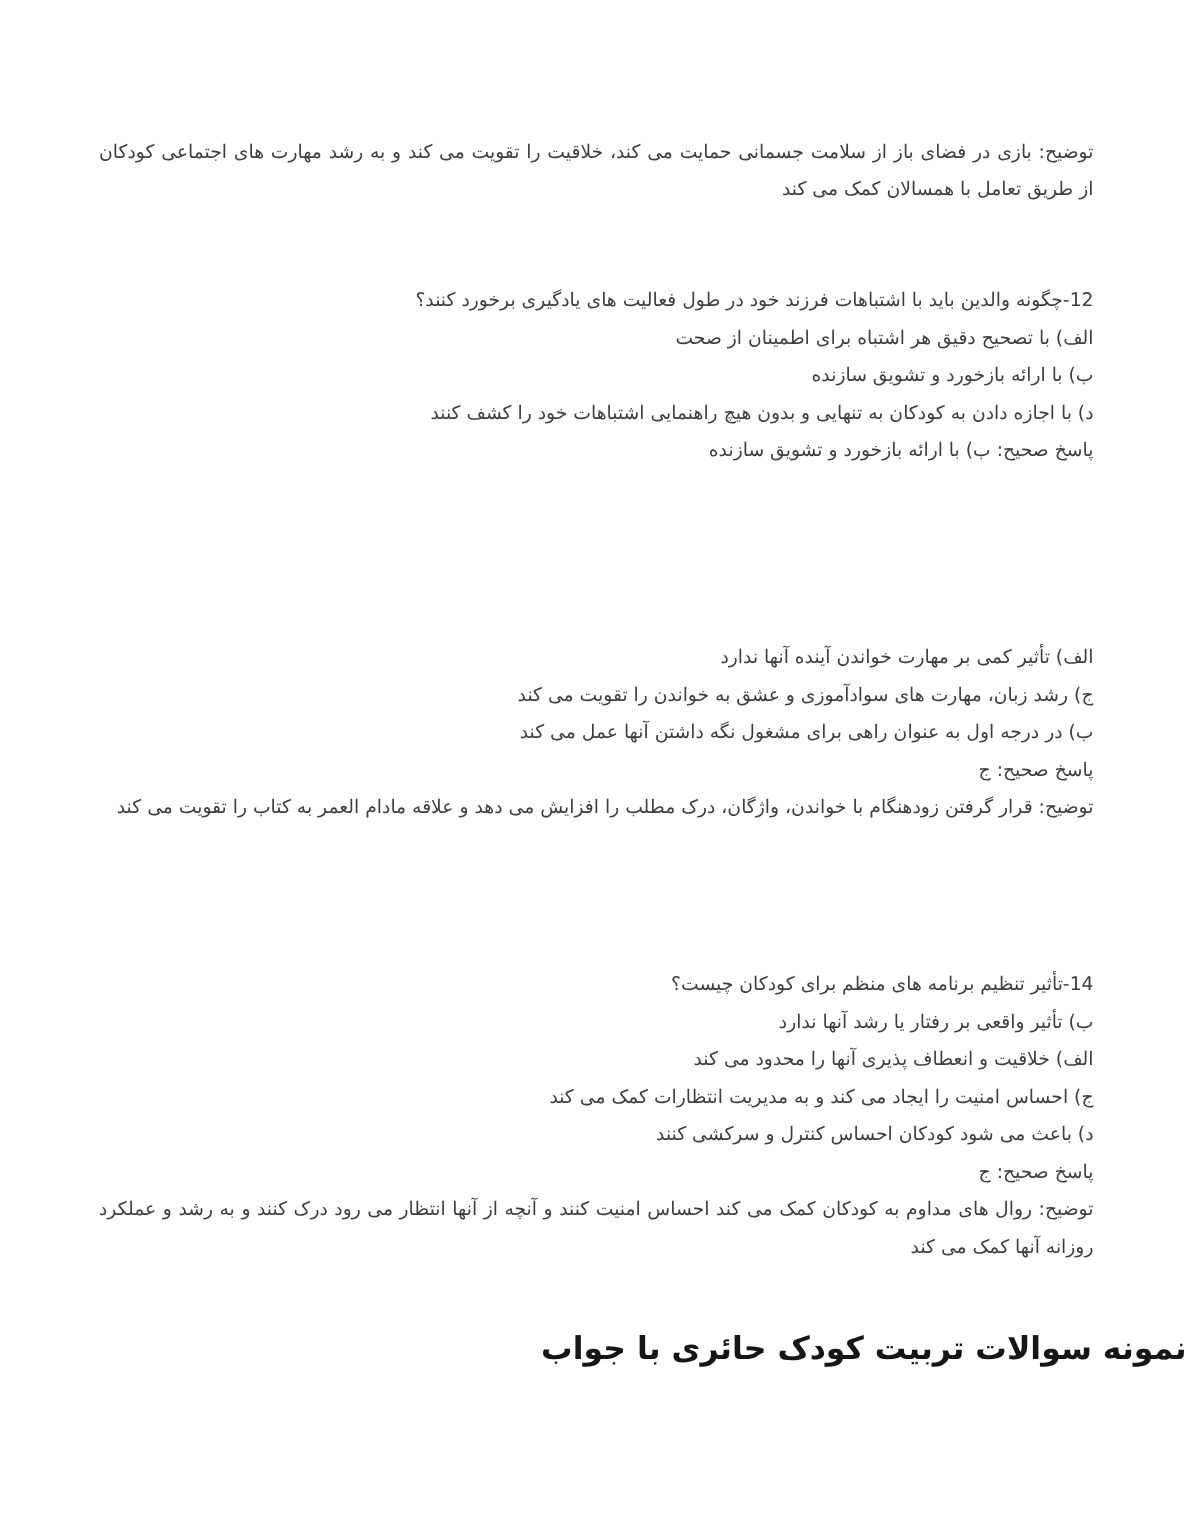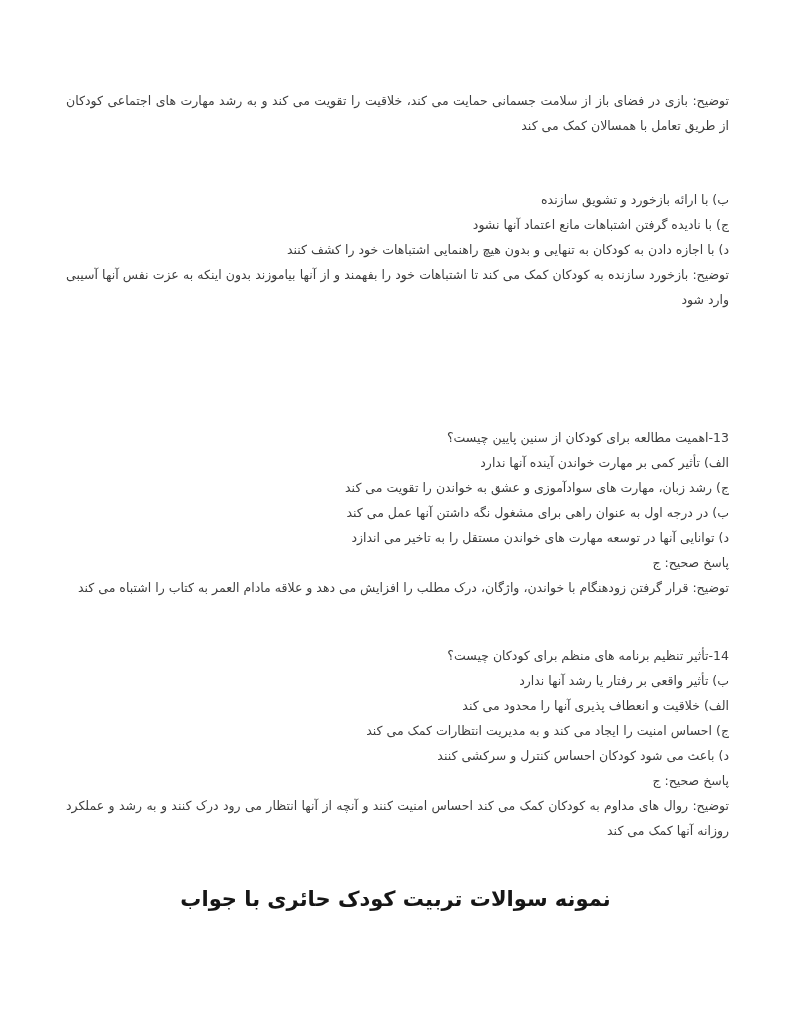--- a/index.html
+++ b/index.html
@@ -23,21 +23,20 @@
   }
   .intro-block   { top: 88px;  }
   .q12-block     { top: 187px; }
   .q13-block     { top: 425px; }
   .q14-block     { top: 643px; }
   .footer-block  {
     position: absolute;
     top: 884px;
     left: 0;
     right: 0;
-    text-align: center;
   }
   .line {
     white-space: nowrap;
     overflow: hidden;
     color: #3e3e3e;
     font-size: 12.5px;
     line-height: 25px;
     text-align: right;
   }
   .par {
@@ -58,34 +57,33 @@
 </head>
 <body>
 
 <div class="page">
 
   <div class="block intro-block">
     <p class="par">توضیح: بازی در فضای باز از سلامت جسمانی حمایت می کند، خلاقیت را تقویت می کند و به رشد مهارت های اجتماعی کودکان از طریق تعامل با همسالان کمک می کند</p>
   </div>
 
   <div class="block q12-block">
+    <div class="line">12-چگونه والدین باید با اشتباهات فرزند خود در طول فعالیت های یادگیری برخورد کنند؟</div>
+    <div class="line">الف) با تصحیح دقیق هر اشتباه برای اطمینان از صحت</div>
     <div class="line">ب) با ارائه بازخورد و تشویق سازنده</div>
-    <div class="line">ج) با نادیده گرفتن اشتباهات مانع اعتماد آنها نشود</div>
     <div class="line">د) با اجازه دادن به کودکان به تنهایی و بدون هیچ راهنمایی اشتباهات خود را کشف کنند</div>
-    <p class="par">توضیح: بازخورد سازنده به کودکان کمک می کند تا اشتباهات خود را بفهمند و از آنها بیاموزند بدون اینکه به عزت نفس آنها آسیبی وارد شود</p>
+    <div class="line">پاسخ صحیح: ب) با ارائه بازخورد و تشویق سازنده</div>
   </div>
 
   <div class="block q13-block">
-    <div class="line">13-اهمیت مطالعه برای کودکان از سنین پایین چیست؟</div>
     <div class="line">الف) تأثیر کمی بر مهارت خواندن آینده آنها ندارد</div>
     <div class="line">ج) رشد زبان، مهارت های سوادآموزی و عشق به خواندن را تقویت می کند</div>
     <div class="line">ب) در درجه اول به عنوان راهی برای مشغول نگه داشتن آنها عمل می کند</div>
-    <div class="line">د) توانایی آنها در توسعه مهارت های خواندن مستقل را به تاخیر می اندازد</div>
     <div class="line">پاسخ صحیح: ج</div>
-    <div class="line">توضیح: قرار گرفتن زودهنگام با خواندن، واژگان، درک مطلب را افزایش می دهد و علاقه مادام العمر به کتاب را اشتباه می کند</div>
+    <div class="line">توضیح: قرار گرفتن زودهنگام با خواندن، واژگان، درک مطلب را افزایش می دهد و علاقه مادام العمر به کتاب را تقویت می کند</div>
   </div>
 
   <div class="block q14-block">
     <div class="line">14-تأثیر تنظیم برنامه های منظم برای کودکان چیست؟</div>
     <div class="line">ب) تأثیر واقعی بر رفتار یا رشد آنها ندارد</div>
     <div class="line">الف) خلاقیت و انعطاف پذیری آنها را محدود می کند</div>
     <div class="line">ج) احساس امنیت را ایجاد می کند و به مدیریت انتظارات کمک می کند</div>
     <div class="line">د) باعث می شود کودکان احساس کنترل و سرکشی کنند</div>
     <div class="line">پاسخ صحیح: ج</div>
     <p class="par">توضیح: روال های مداوم به کودکان کمک می کند احساس امنیت کنند و آنچه از آنها انتظار می رود درک کنند و به رشد و عملکرد روزانه آنها کمک می کند</p>

